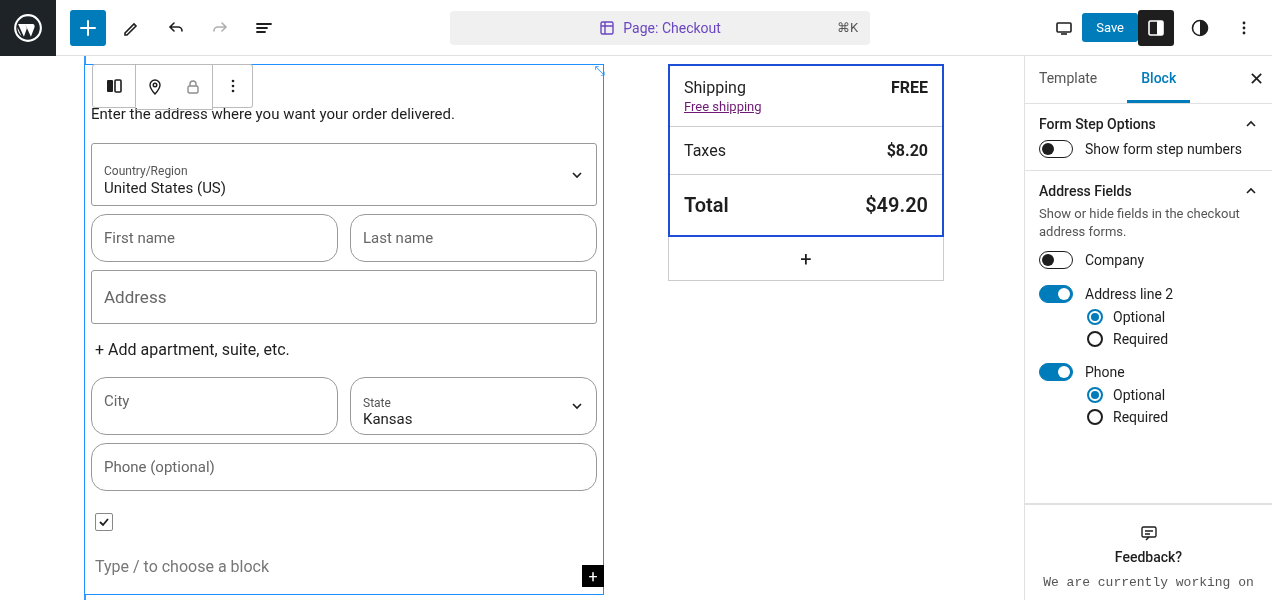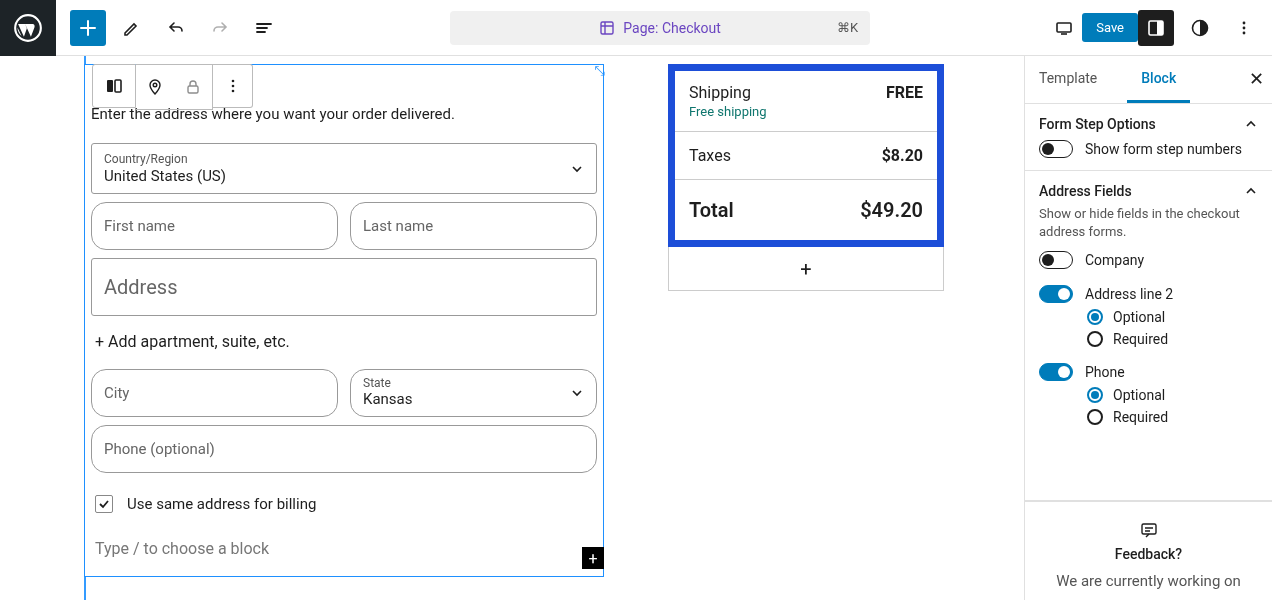--- a/index.html
+++ b/index.html
@@ -35,36 +35,36 @@
 .ft-btn { width: 44px; height: 44px; border: 1px solid #bbb; background: #fff; display: flex; align-items: center; justify-content: center; cursor: pointer; }
 .ft-btn:first-child { border-top-left-radius: 3px; border-bottom-left-radius: 3px; }
 .ft-seg { display: flex; border: 1px solid #bbb; border-left: none; }
 .ft-seg > div { width: 38px; height: 44px; display: flex; align-items: center; justify-content: center; }
 .ft-more { width: 40px; height: 44px; border: 1px solid #bbb; border-left: none; display: flex; align-items: center; justify-content: center; border-top-right-radius: 3px; border-bottom-right-radius: 3px; }
 
 .form-inner { padding: 0 0 8px 0; }
 .instructions { padding: 40px 6px 14px 6px; font-size: 15px; }
 .field-group { margin: 6px 6px; border: 1px solid #999; border-radius: 3px; background: #fff; position: relative; }
 .field-group.select { padding: 8px 12px 8px 12px; }
-.field-label-small { font-size: 12px; color: #555; }
+.field-label-small { font-size: 12px; color: #555; margin-top: 12px; }
 .field-value { font-size: 15px; margin-top: 1px; }
 .chev { position: absolute; right: 12px; top: 50%; transform: translateY(-50%); }
 .field-row { display: flex; gap: 12px; margin: 8px 6px; }
 .field-input { flex: 1; border: 1px solid #999; border-radius: 15px; padding: 14px 12px; font-size: 15px; color: #666; position: relative; }
 .link-line { padding: 10px 10px; font-size: 16px; }
 .checkbox-line { display: flex; align-items: center; gap: 14px; padding: 14px 10px 10px 10px; font-size: 15px; }
 .checkbox-line .cb { width: 18px; height: 18px; border: 1px solid #888; border-radius: 2px; display: flex; align-items: center; justify-content: center; }
 .slash-line { padding: 16px 10px 10px 10px; font-size: 16px; color: #777; position: relative; }
 .add-sq { position: absolute; right: -1px; bottom: -1px; width: 22px; height: 22px; background: #000; color: #fff; display: flex; align-items: center; justify-content: center; font-size: 16px; }
 
 
 .summary { width: 276px; }
-.summary-box { border: 7px solid #1d4ed8; }
+.summary-box { border: 2px solid #1d4ed8; }
 .summary-row { display: flex; justify-content: space-between; padding: 12px 14px 2px 14px; font-size: 16px; }
-.summary-sub { padding: 0 14px 12px 14px; font-size: 13px; color: #0f766e; }
+.summary-sub { padding: 0 14px 12px 14px; font-size: 13px; color: #701a75; text-decoration: underline; }
 .summary-row.border { border-top: 1px solid #ccc; padding-top: 14px; padding-bottom: 14px; }
 .summary-row.total { border-top: 1px solid #ccc; padding: 18px 14px; font-size: 20px; font-weight: 600; }
 .add-block-wide { border: 1px solid #ccc; border-top: none; height: 44px; display: flex; align-items: center; justify-content: center; font-size: 20px; cursor: pointer; }
 
 
 .side-tabs { display: flex; border-bottom: 1px solid #e0e0e0; position: relative; gap: 16px; }
 .side-tab { padding: 14px 14px; font-size: 14px; cursor: pointer; color: #555; }
 .side-tab.active { color: #007cba; border-bottom: 3px solid #007cba; font-weight: 500; }
 .side-close { position: absolute; right: 8px; top: 12px; font-size: 18px; cursor: pointer; }
 .panel-section { border-bottom: 1px solid #e0e0e0; padding: 12px 14px; }
@@ -75,21 +75,21 @@
 .toggle.off .knob { width: 12px; height: 12px; background: #1e1e1e; border-radius: 50%; position: absolute; left: 2px; top: 1.5px; }
 .toggle.on { background: #007cba; border-color: #007cba; }
 .toggle.on .knob { width: 12px; height: 12px; background: #fff; border-radius: 50%; position: absolute; right: 2px; top: 1.5px; }
 .radio-group { padding-left: 48px; margin-top: 4px; }
 .radio-line { display: flex; align-items: center; gap: 10px; font-size: 14px; margin: 6px 0; }
 .radio { width: 16px; height: 16px; border: 2px solid #1e1e1e; border-radius: 50%; display: flex; align-items: center; justify-content: center; }
 .radio.checked { border-color: #007cba; }
 .radio.checked .dot { width: 8px; height: 8px; background: #007cba; border-radius: 50%; }
 .feedback { text-align: center; padding: 18px 14px 10px 14px; border-top: 1px solid #e0e0e0; font-size: 14px; }
 .feedback .f-icon { font-size: 18px; margin-bottom: 6px; }
-.feedback-sub { font-size: 15px; color: #555; margin-top: 10px; }
+.feedback-sub { font-size: 13px; color: #555; margin-top: 10px; font-family: Liberation Mono, monospace; }
 
 svg { display: block; }
 </style>
 </head>
 <body>
 
 <div class="topbar">
   <div class="topbar-left">
     <div class="wp-logo">
       <svg viewBox="0 0 24 24" fill="#fff">
@@ -217,21 +217,21 @@
                 </svg>
             </span>
           </div>
 
           <div class="field-row">
             <div class="field-input">First name</div>
             <div class="field-input">Last name</div>
           </div>
 
           <div class="field-group" style="padding:16px 12px">
-            <span style="color:#666;font-size:20px">Address</span>
+            <span style="color:#666;font-size:17px">Address</span>
           </div>
 
           <div class="link-line">+ Add apartment, suite, etc.</div>
 
           <div class="field-row">
             <div class="field-input">City</div>
             <div class="field-input" style="padding:6px 12px">
               <div class="field-label-small">State</div>
               <div style="font-size:15px;color:#1e1e1e">Kansas</div>
               <span class="chev">
@@ -245,21 +245,20 @@
           <div class="field-row">
             <div class="field-input">Phone (optional)</div>
           </div>
 
           <div class="checkbox-line">
             <div class="cb">
               <svg width="12" height="12" viewBox="0 0 12 12">
                   <path d="M2 6l3 3 5-6" stroke="#1e1e1e" stroke-width="1.8" fill="none"></path>
                 </svg>
             </div>
-            <span>Use same address for billing</span>
           </div>
 
           <div class="slash-line">
             <span>Type / to choose a block</span>
             <div class="add-sq">+</div>
           </div>
         </div>
       </div>
 
       <div class="summary">

